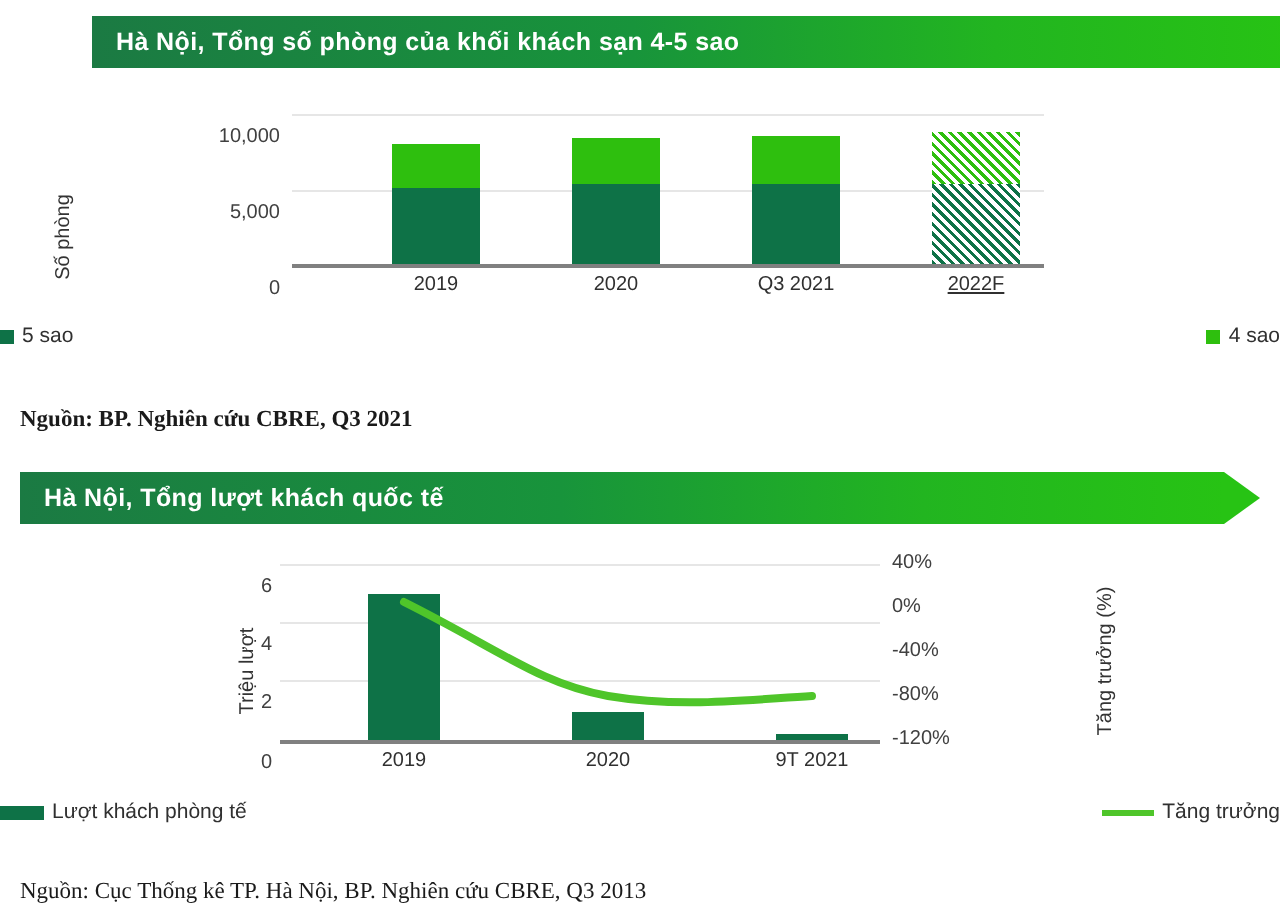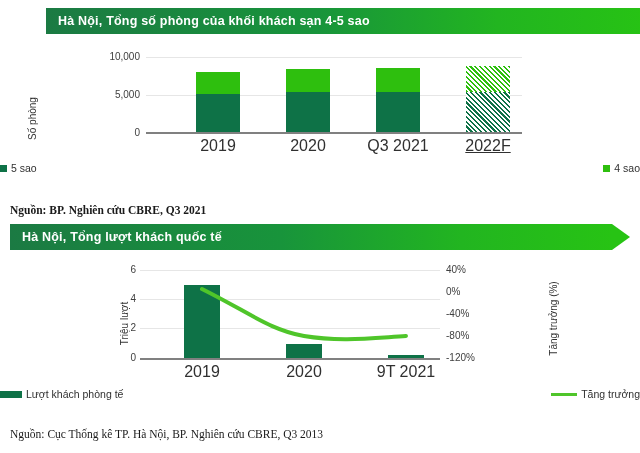--- a/index.html
+++ b/index.html
@@ -43,41 +43,41 @@
     transform:rotate(-90deg);
     transform-origin:center center;
     white-space:nowrap;
   }
   .tick{
     position:absolute;
     font-size:10px;color:#404040;
     white-space:nowrap;
   }
   .tick.right{text-align:left;}
-  .tick.left{text-align:right;}
+  .tick.left{text-align:right;margin-top:12px;}
   .gridline{
     position:absolute;height:1px;background:#E6E6E6;
   }
   .axisline{
     position:absolute;height:2px;background:#808080;
   }
   .bar{position:absolute;}
   .bar.s5{background:#0E7247;}
   .bar.s4{background:#2EBF0E;}
   .bar.h5{
     background:
       repeating-linear-gradient(45deg,#0E7247 0 1.6px,#ffffff 1.6px 3.4px);
   }
   .bar.h4{
     background:
       repeating-linear-gradient(45deg,#2EBF0E 0 1.6px,#ffffff 1.6px 3.4px);
   }
   .cat{
     position:absolute;
-    font-size:16px;color:#303030;text-align:center;white-space:nowrap;
+    font-size:10px;color:#303030;text-align:center;white-space:nowrap;
   }
 
   
   .legend{
     position:absolute;display:flex;align-items:center;justify-content:space-between;
     gap:14px;width:100%;
   }
   .lg-item{display:flex;align-items:center;gap:4px;font-size:10.5px;color:#303030;white-space:nowrap;}
   .sw-sq{width:7px;height:7px;display:inline-block;}
   .sw-rect{width:22px;height:7px;display:inline-block;}
@@ -138,21 +138,21 @@
       <div class="lg-item">
         <span class="sw-sq" style="background:#2EBF0E;"></span>
         <span>4 sao</span>
       </div>
     </div>
   </div>
 
   <div class="source" style="top:196px;font-weight:bold;">Nguồn: BP. Nghiên cứu CBRE, Q3 2021</div>
 </div>
 
-<div class="panel" style="top:224px;border-radius:12px;">
+<div class="panel" style="top:236px;border-radius:12px;">
 
   <div class="banner">
     <div class="banner-body"></div>
     <div class="banner-tip"></div>
     <div class="banner-title">Hà Nội, Tổng lượt khách quốc tế</div>
   </div>
 
   <div class="chart-wrap" style="position:absolute;top:34px;left:0;width:640px;height:160px;">
 
     <div class="ylabel" style="left:84px;top:60px;width:80px;text-align:center;">Triệu lượt</div>

